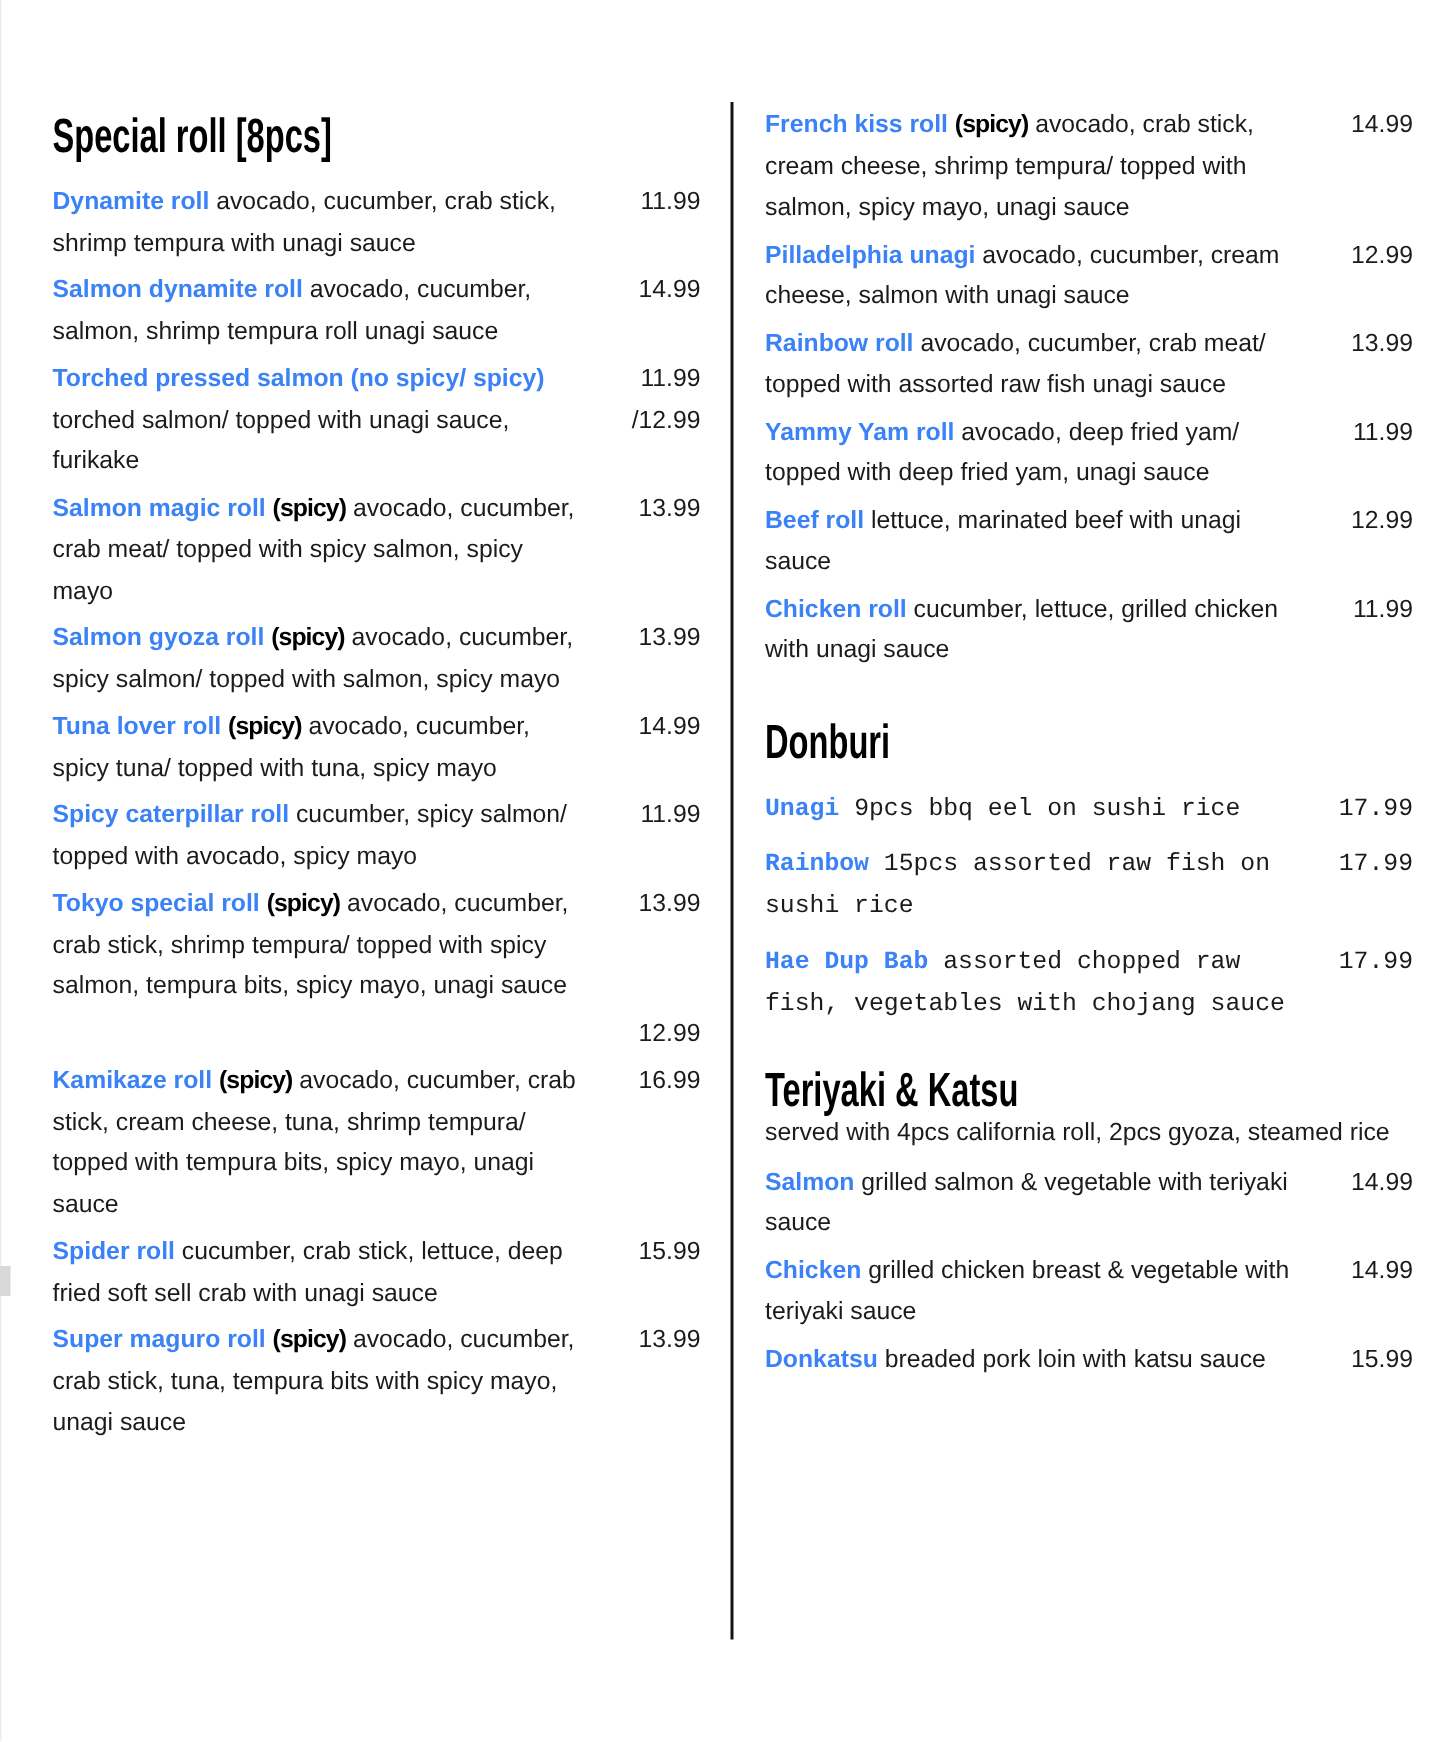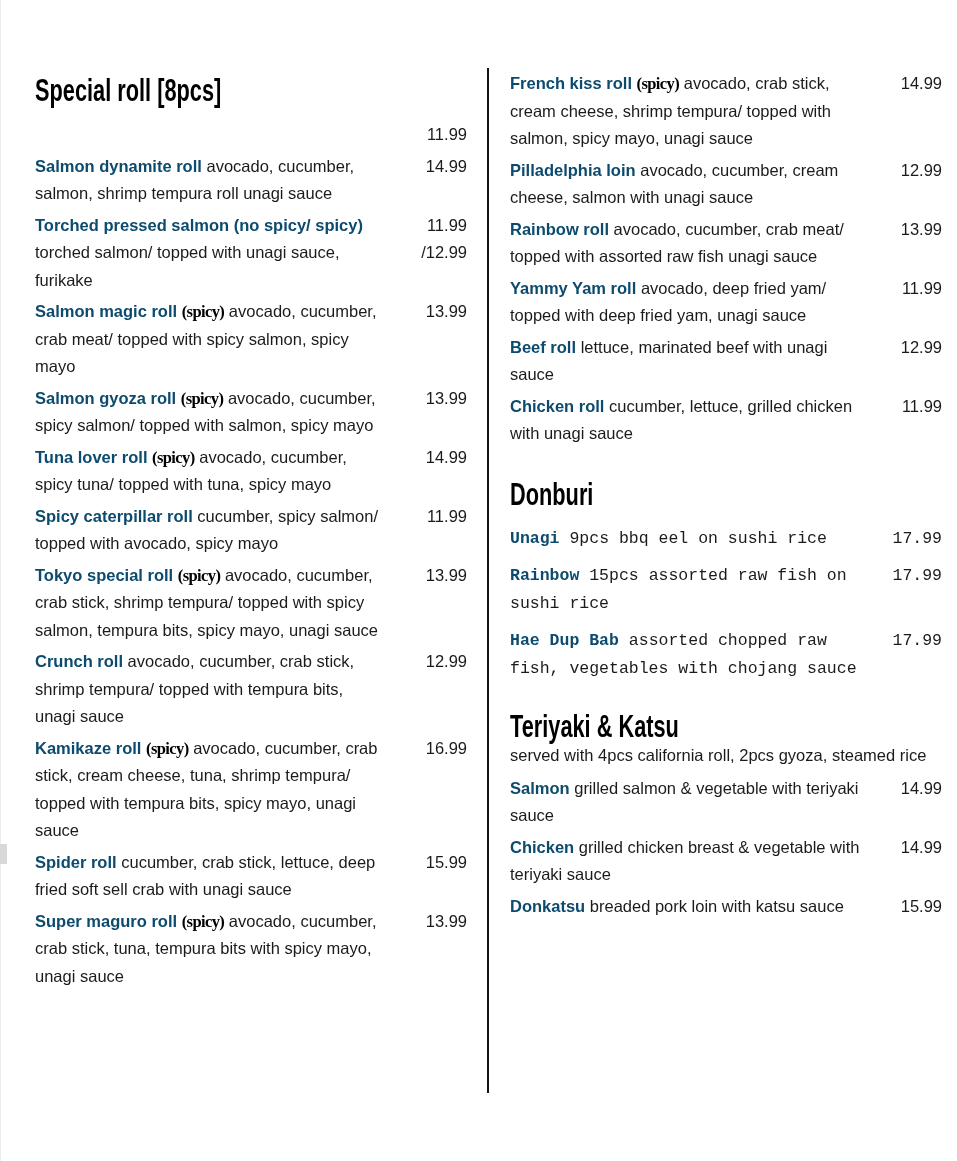--- a/index.html
+++ b/index.html
@@ -25,40 +25,41 @@
   .section-title{margin:0 0 15px 0;font-size:32px;line-height:32px;font-weight:bold;color:var(--heading);white-space:nowrap;}
   .section-title .st-inner{display:inline-block;transform:scaleX(0.68);transform-origin:0 50%;letter-spacing:0px;}
   .section{margin:0;}
   .sec-donburi{margin-top:30px;}
   .sec-teriyaki{margin-top:28px;}
   .sec-teriyaki .section-title{margin-bottom:0;}
   .section-subtitle{margin:0 0 5px 0;width:432px;}
   .item{display:flex;align-items:flex-start;margin-bottom:4px;}
   .sec-donburi .item{margin-bottom:10px;font-family:Liberation Mono, monospace;}
   .item-text{width:352px;flex:0 0 352px;}
-  .item-name{font-weight:bold;color:#0c4a6e;}
-  .item-tag{font-weight:bold;color:#000;font-family:Liberation Serif, serif;letter-spacing:-0.6px;}
+  .item-name{font-weight:bold;color:#3b82f6;}
+  .item-tag{font-weight:bold;color:#000;font-family:Liberation Sans, sans-serif;letter-spacing:-0.6px;}
   .item-price{flex:1 1 auto;text-align:right;white-space:pre-line;}
   .item.price-middle{align-items:flex-start;}
   .item.price-middle .item-price{display:flex;align-items:center;justify-content:flex-end;}
 </style>
 </head>
 <body>
 
 <div class="page">
 
   <div class="edge-line"></div>
   <div class="edge-mark"></div>
   <div class="divider"></div>
 
   <div class="col col-left">
     <div class="section sec-special">
       <h2 class="section-title"><span class="st-inner">Special roll [8pcs]</span></h2>
       <div class="items">
           <div class="item">
+            <div class="item-text"><span class="item-name">Dynamite roll</span> <span class="item-desc">avocado, cucumber, crab stick, shrimp tempura with unagi sauce</span></div>
             <div class="item-price">11.99</div>
           </div>
           <div class="item">
             <div class="item-text"><span class="item-name">Salmon dynamite roll</span> <span class="item-desc">avocado, cucumber, salmon, shrimp tempura roll unagi sauce</span></div>
             <div class="item-price">14.99</div>
           </div>
           <div class="item">
             <div class="item-text"><span class="item-name">Torched pressed salmon (no spicy/ spicy)</span> <span class="item-desc">torched salmon/ topped with unagi sauce, furikake</span></div>
             <div class="item-price">11.99
 /12.99</div>
@@ -77,21 +78,20 @@
           </div>
           <div class="item">
             <div class="item-text"><span class="item-name">Spicy caterpillar roll</span> <span class="item-desc">cucumber, spicy salmon/ topped with avocado, spicy mayo</span></div>
             <div class="item-price">11.99</div>
           </div>
           <div class="item">
             <div class="item-text"><span class="item-name">Tokyo special roll</span> <span class="item-tag">(spicy)</span> <span class="item-desc">avocado, cucumber, crab stick, shrimp tempura/ topped with spicy salmon, tempura bits, spicy mayo, unagi sauce</span></div>
             <div class="item-price">13.99</div>
           </div>
           <div class="item">
-            <div class="item-text"><span class="item-name">Crunch roll</span> <span class="item-desc">avocado, cucumber, crab stick, shrimp tempura/ topped with tempura bits, unagi sauce</span></div>
             <div class="item-price">12.99</div>
           </div>
           <div class="item">
             <div class="item-text"><span class="item-name">Kamikaze roll</span> <span class="item-tag">(spicy)</span> <span class="item-desc">avocado, cucumber, crab stick, cream cheese, tuna, shrimp tempura/ topped with tempura bits, spicy mayo, unagi sauce</span></div>
             <div class="item-price">16.99</div>
           </div>
           <div class="item">
             <div class="item-text"><span class="item-name">Spider roll</span> <span class="item-desc">cucumber, crab stick, lettuce, deep fried soft sell crab with unagi sauce</span></div>
             <div class="item-price">15.99</div>
           </div>
@@ -104,21 +104,21 @@
   </div>
 
   <div class="col col-right">
     <div class="section sec-special-cont">
       <div class="items">
           <div class="item">
             <div class="item-text"><span class="item-name">French kiss roll</span> <span class="item-tag">(spicy)</span> <span class="item-desc">avocado, crab stick, cream cheese, shrimp tempura/ topped with salmon, spicy mayo, unagi sauce</span></div>
             <div class="item-price">14.99</div>
           </div>
           <div class="item">
-            <div class="item-text"><span class="item-name">Pilladelphia loin</span> <span class="item-desc">avocado, cucumber, cream cheese, salmon with unagi sauce</span></div>
+            <div class="item-text"><span class="item-name">Pilladelphia unagi</span> <span class="item-desc">avocado, cucumber, cream cheese, salmon with unagi sauce</span></div>
             <div class="item-price">12.99</div>
           </div>
           <div class="item price-middle">
             <div class="item-text"><span class="item-name">Rainbow roll</span> <span class="item-desc">avocado, cucumber, crab meat/ topped with assorted raw fish unagi sauce</span></div>
             <div class="item-price">13.99</div>
           </div>
           <div class="item">
             <div class="item-text"><span class="item-name">Yammy Yam roll</span> <span class="item-desc">avocado, deep fried yam/ topped with deep fried yam, unagi sauce</span></div>
             <div class="item-price">11.99</div>
           </div>

